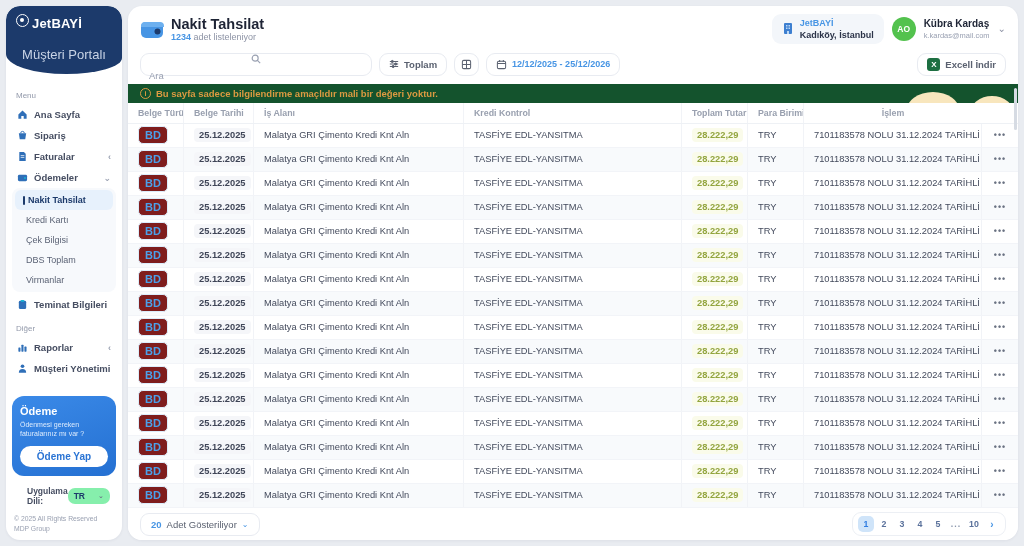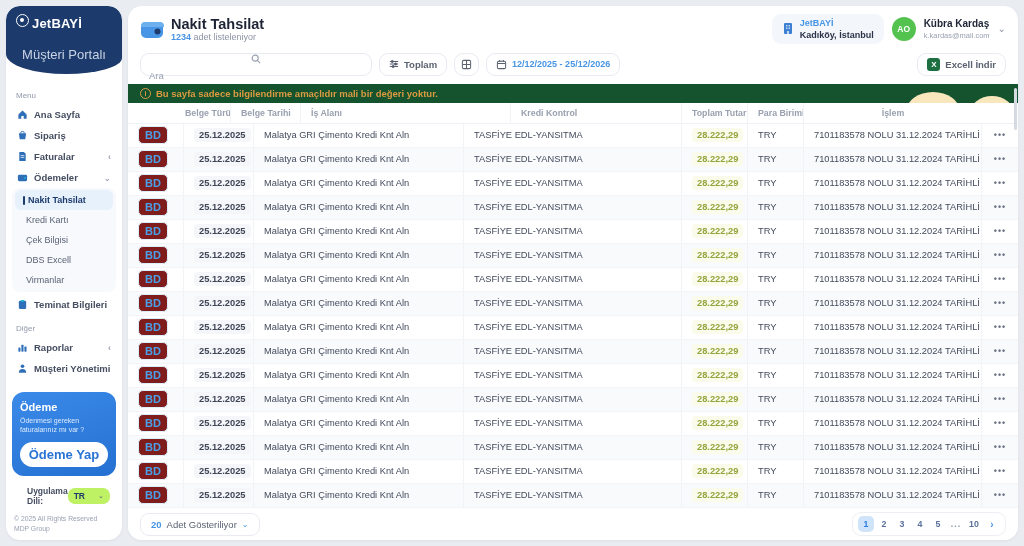--- a/index.html
+++ b/index.html
@@ -57,25 +57,25 @@
   .sub-item.active .bar { width:2px; height:9px; background:#1c3a6b; margin-right:3px; border-radius:2px;}
 
   .promo {
     margin-top:auto; background:linear-gradient(160deg,#3b8ae8,#2470d2); border-radius:12px;
     padding:9px 8px 9px; color:#fff;
   }
   .promo-title { font-size:11px; font-weight:bold; margin-bottom:3px;}
   .promo-text { font-size:7px; color:#dcebfd; line-height:1.35; margin-bottom:7px;}
   .promo-btn {
     display:block; width:100%; background:#fff; color:#2a74d4; border:none; border-radius:999px;
-    font-size:13px; font-weight:bold; padding:5px 0; cursor:pointer; font-family:inherit;
+    font-size:10px; font-weight:bold; padding:5px 0; cursor:pointer; font-family:inherit;
   }
   .lang-row { display:flex; align-items:center; margin:10px 15px 0; }
   .lang-label { font-size:8.5px; color:#454d61; font-weight:600; flex:1;}
-  .lang-pill { background:#bef264; border-radius:7px; padding:3px 6px; font-size:8.5px; font-weight:bold; color:#1c3a6b; display:flex; gap:13px; align-items:center; cursor:pointer;}
+  .lang-pill { background:#86efac; border-radius:7px; padding:3px 6px; font-size:8.5px; font-weight:bold; color:#1c3a6b; display:flex; gap:13px; align-items:center; cursor:pointer;}
   .copyright { font-size:6.8px; color:#9aa1b2; margin:8px 2px 0; line-height:1.5; }
 
   
   .main {
     flex:1; background:#fff; border-radius:14px; display:flex; flex-direction:column;
     overflow:hidden; position:relative; box-shadow:0 1px 3px rgba(30,40,70,.06);
   }
   .main-header { display:flex; align-items:center; padding:8px 12px 4px; }
   .page-ico { width:24px; height:20px; margin-right:7px; }
   .page-title { font-size:14.5px; font-weight:bold; color:#1e2435; line-height:1.15; }
@@ -110,21 +110,21 @@
 
   .banner { background:#14532d; padding:4px 12px; display:flex; align-items:center; gap:5px; position:relative; overflow:hidden; }
   .banner-text { font-size:9.5px; color:#dc9a41; font-weight:600; position:relative; z-index:1;}
   .info-ico { width:11px; height:11px; border:1.2px solid #dc9a41; border-radius:50%; color:#dc9a41; font-size:7px; display:flex; align-items:center; justify-content:center; font-weight:bold; flex:0 0 11px; position:relative; z-index:1;}
   .blob { position:absolute; background:#f8e6bd; border-radius:50%; }
   .blob.b1 { width:54px; height:40px; right:58px; top:8px; }
   .blob.b2 { width:44px; height:36px; right:4px; top:12px; }
 
   
   .grid-cols { display:grid; grid-template-columns:56px 70px 210px 1fr 66px 56px 178px 36px; }
-  .thead { height:21px; align-items:center; border-bottom:1px solid #eef1f5;padding-left:47px; }
+  .thead { height:21px; align-items:center; border-bottom:1px solid #eef1f5; }
   .th { font-size:8.8px; color:#99a0af; font-weight:600; padding-left:10px; border-right:1px solid #f1f3f7; height:100%; display:flex; align-items:center; overflow:hidden; white-space:nowrap;}
   .th:last-child { border-right:none; justify-content:center; padding-left:0;}
   .tbody { flex:1; overflow:hidden; }
   .trow { height:24px; align-items:center; border-bottom:1px solid #f2f4f8; cursor:pointer; }
   .trow:nth-child(even) { background:#f8fafc; }
   .td { font-size:9.3px; color:#434a5c; padding-left:10px; border-right:1px solid #f1f3f7; height:100%; display:flex; align-items:center; overflow:hidden; white-space:nowrap; }
   .td:last-child { border-right:none; justify-content:center; padding-left:0; }
   .badge-bd { background:#7f1d1d; color:#4ba0ea; font-size:11px; font-weight:bold; border:1px solid #dcedfc; border-radius:5px; padding:2px 6px;text-align:right; }
   .badge-date { background:#f5f6f9; border-radius:4px; padding:2px 5px; font-size:9.3px; color:#3f4557; font-weight:600;}
   .badge-amount { background:#fafbea; border-radius:4px; padding:2px 5px; font-size:9.3px; color:#93a53f; font-weight:600;}
@@ -207,21 +207,21 @@
         <span class="bar"></span>
         <span>Nakit Tahsilat</span>
       </div>
       <div class="sub-item">
         <span>Kredi Kartı</span>
       </div>
       <div class="sub-item">
         <span>Çek Bilgisi</span>
       </div>
       <div class="sub-item">
-        <span>DBS Excell</span>
+        <span>DBS Toplam</span>
       </div>
       <div class="sub-item">
         <span>Virmanlar</span>
       </div>
     </div>
 
     <div class="nav-item">
       <span class="nav-ico">
         <svg width="11" height="11" viewBox="0 0 12 12" fill="#2f6fb8">
             <rect x="2" y="2" width="8" height="9" rx="1.5"></rect>

